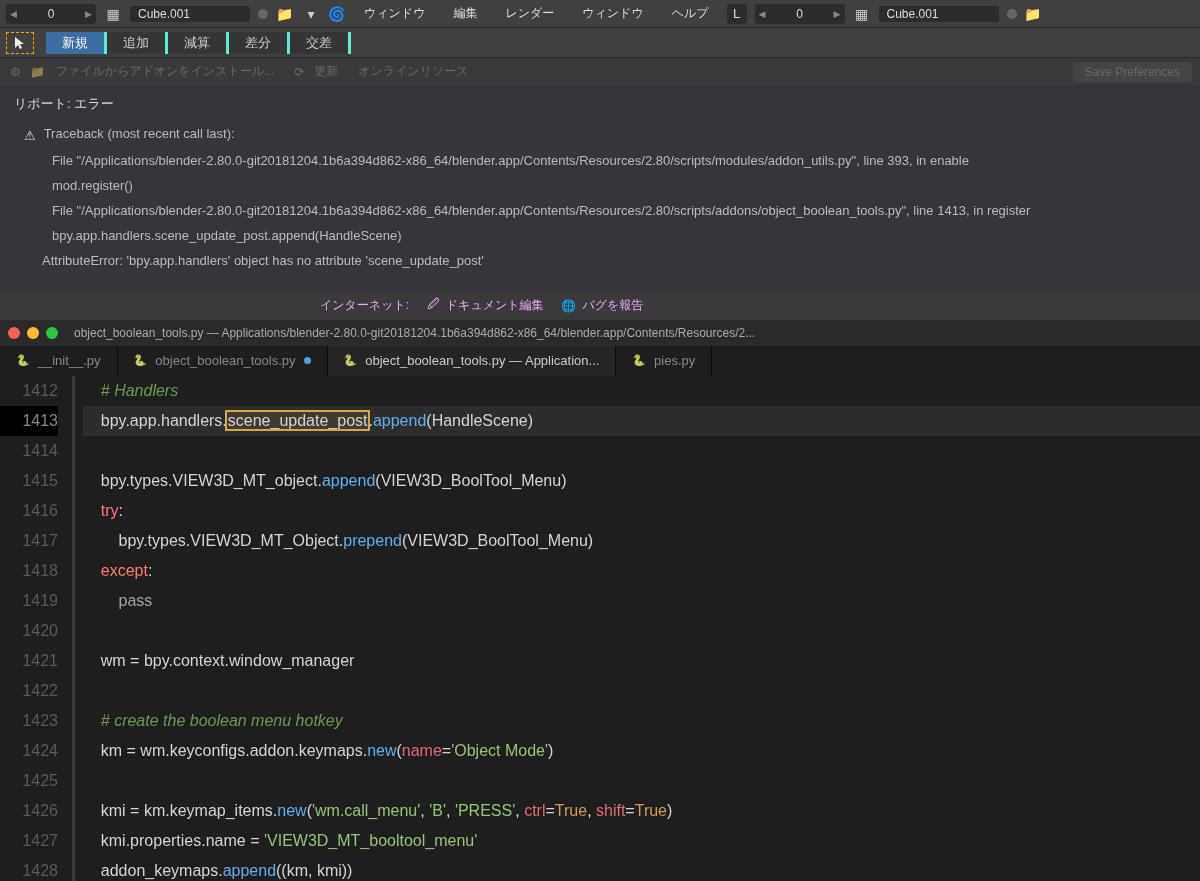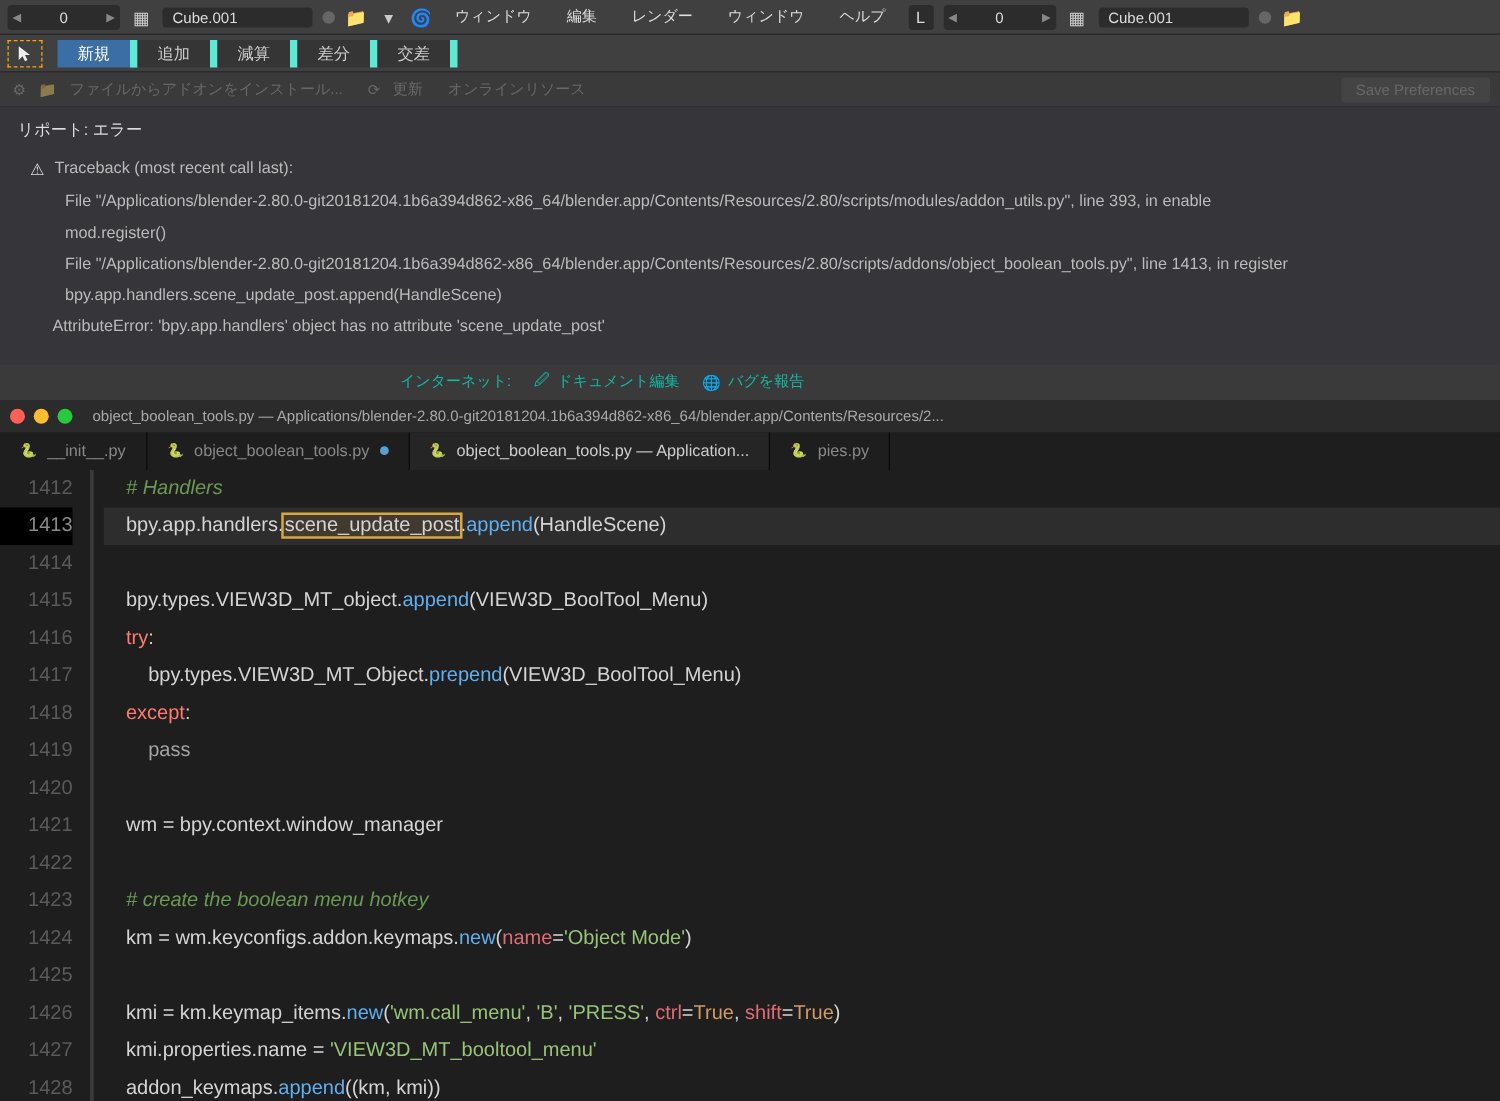--- a/index.html
+++ b/index.html
@@ -7,30 +7,30 @@
 .blender-topbar { height:27px; background:#404040; display:flex; align-items:center; gap:8px; padding:0 6px; color:#ddd; }
 .tb-num { background:#2c2c2c; width:90px; height:20px; border-radius:3px; display:flex; align-items:center; justify-content:center; font-size:12px; position:relative; }
 .tb-num .arrow { position:absolute; font-size:9px; color:#888; }
 .tb-num .al { left:4px; } .tb-num .ar { right:4px; }
 .tb-icon { width:18px; height:18px; display:flex; align-items:center; justify-content:center; color:#ccc; font-size:14px; }
 .tb-field { background:#2c2c2c; height:16px; border-radius:3px; padding:0 8px; display:flex; align-items:center; min-width:120px; font-size:12px; }
 .tb-dot { width:10px; height:10px; background:#666; border-radius:50%; }
 .tb-menu { font-size:12px; padding:0 10px; cursor:pointer; }
 .blender-tool { height:30px; background:#404040; display:flex; align-items:center; gap:0; padding:0 6px; border-top:1px solid #2a2a2a; }
 .tool-cursor { width:28px; height:22px; border:1px dashed #ffa500; display:flex; align-items:center; justify-content:center; margin-right:12px; }
-.btn-pill { height:22px; padding:0 16px; display:flex; align-items:center; font-size:13px; border-right:6px solid #5eead4; cursor:pointer; }
+.btn-pill { height:22px; padding:0 16px; display:flex; align-items:center; font-size:13px; border-right:3px solid #5eead4; cursor:pointer; }
 .btn-pill.active { background:#3a6ea5; color:#fff; }
 .btn-pill.dark { background:#353535; }
 .secondary-bar { height:28px; background:#3a3a3a; display:flex; align-items:center; padding:0 10px; gap:10px; color:#aaa; font-size:12px; border-top:1px solid #2a2a2a; position:relative; }
 .save-pref { position:absolute; right:8px; background:#555; padding:3px 12px; border-radius:3px; }
 .report-panel { background:rgba(55,55,60,0.95); padding:10px 14px 16px; color:#bbb; font-size:13px; width:100%; }
 .report-title { font-size:13px; margin-bottom:10px; color:#ddd; }
 .tb-line { display:flex; gap:8px; margin:3px 0 3px 10px; font-size:13px; line-height:1.7; }
 .warn-ico { color:#ddd; font-size:13px; margin-top:2px; }
-.bottom-links { height:28px; background:#3a3a3a; display:flex; align-items:center; justify-content:flex-start; padding-left:320px; gap:18px; font-size:12px; color:#14b8a6; }
+.bottom-links { height:28px; background:#3a3a3a; display:flex; align-items:center; justify-content:flex-start; padding-left:320px; gap:18px; font-size:12px; color:#f0abfc; }
 .bl-item { display:flex; align-items:center; gap:6px; }
 .editor { background:#1e1e1e; }
 .ed-titlebar { height:26px; background:#2b2b2b; display:flex; align-items:center; padding:0 8px; gap:8px; font-size:12px; color:#aaa; }
 .traffic { display:flex; gap:7px; margin-right:8px; }
 .dot { width:12px; height:12px; border-radius:50%; }
 .dot.r{background:#ff5f56;} .dot.y{background:#ffbd2e;} .dot.g{background:#27c93f;}
 .ed-tabs { height:30px; background:#1e1e1e; display:flex; align-items:stretch; }
 .ed-tab { padding:0 16px; display:flex; align-items:center; gap:8px; font-size:13px; color:#888; border-right:1px solid #0a0a0a; cursor:pointer; }
 .ed-tab.active { background:#252525; color:#ccc; position:relative; }
 .py-ico { color:#4b8bbe; font-size:11px; }

